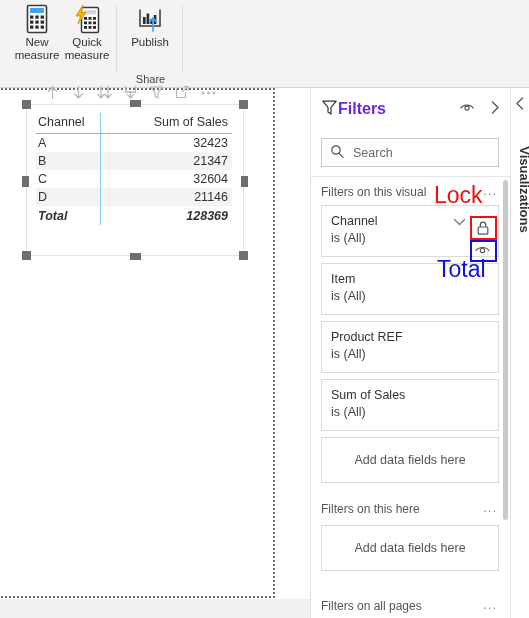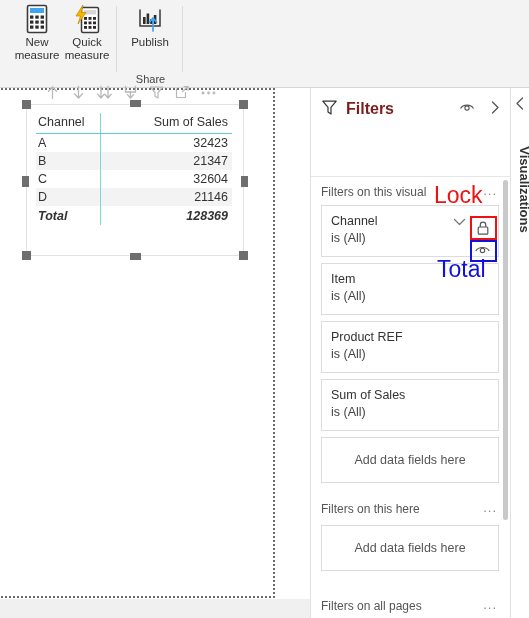--- a/index.html
+++ b/index.html
@@ -207,22 +207,21 @@
     width: 200px;
     height: 42px;
     display: flex;
     align-items: center;
     padding: 0 10px;
     box-sizing: border-box;
   }
   .fp-title {
     font-size: 16px;
     font-weight: bold;
-    color: #7f1d1d;
-    margin-left: 8px;
+    color: #6d28d9;
   }
   .fp-header-actions {
     margin-left: auto;
     display: flex;
     align-items: center;
     gap: 14px;
     color: #555;
   }
   .fp-search {
     position: absolute;
@@ -586,20 +585,29 @@
           </svg>
       </span>
       <span>
         <svg width="12" height="15" viewBox="0 0 12 15">
             <path d="M3.5 2 L9 7.5 L3.5 13" fill="none" stroke="#555" stroke-width="1.3" stroke-linecap="round" stroke-linejoin="round"></path>
           </svg>
       </span>
     </span>
   </div>
 
+  <div class="fp-search">
+    <span>
+      <svg width="15" height="15" viewBox="0 0 15 15">
+          <circle cx="6" cy="6" r="4.2" fill="none" stroke="#555" stroke-width="1.2"></circle>
+          <path d="M9.2 9.4 L13 13.3" stroke="#555" stroke-width="1.2" stroke-linecap="round"></path>
+        </svg>
+    </span>
+    <span class="sr-text">Search</span>
+  </div>
 
   <div class="fp-divider"></div>
 
   <div class="fp-scroll">
 
     <div class="fp-sectionlabel" style="top:8px">Filters on this visual</div>
     <div class="fp-sectiondots" style="top:6px">...</div>
 
     <div class="fcard" style="top:28px; height:52px">
       <div class="fname">Channel</div>

